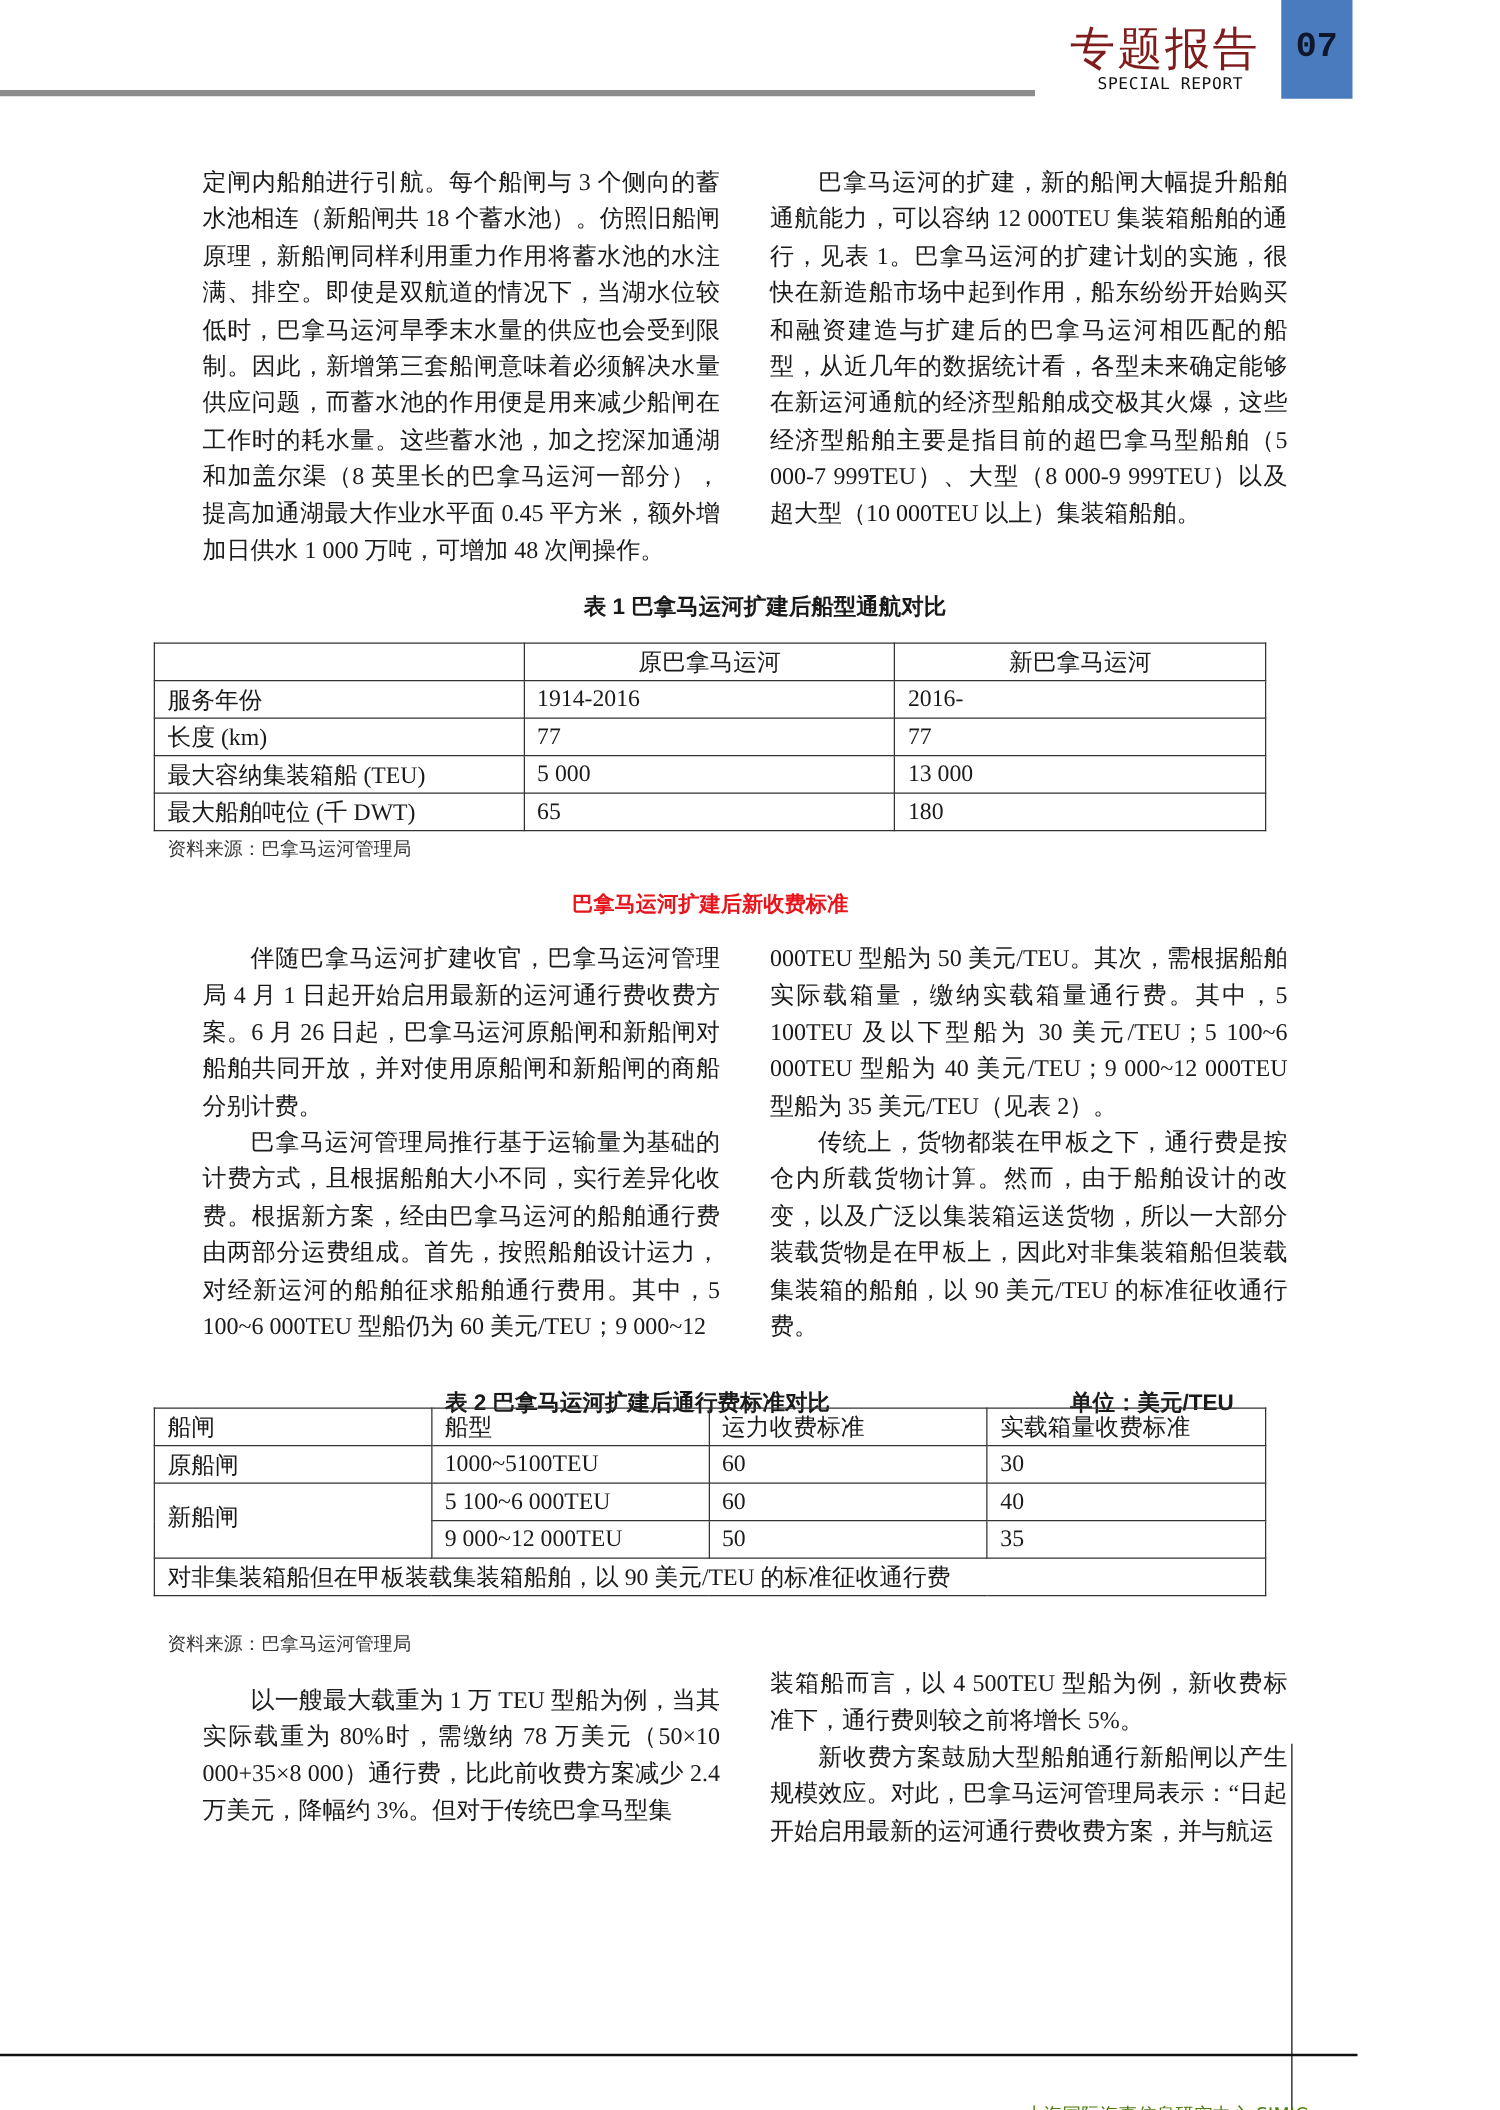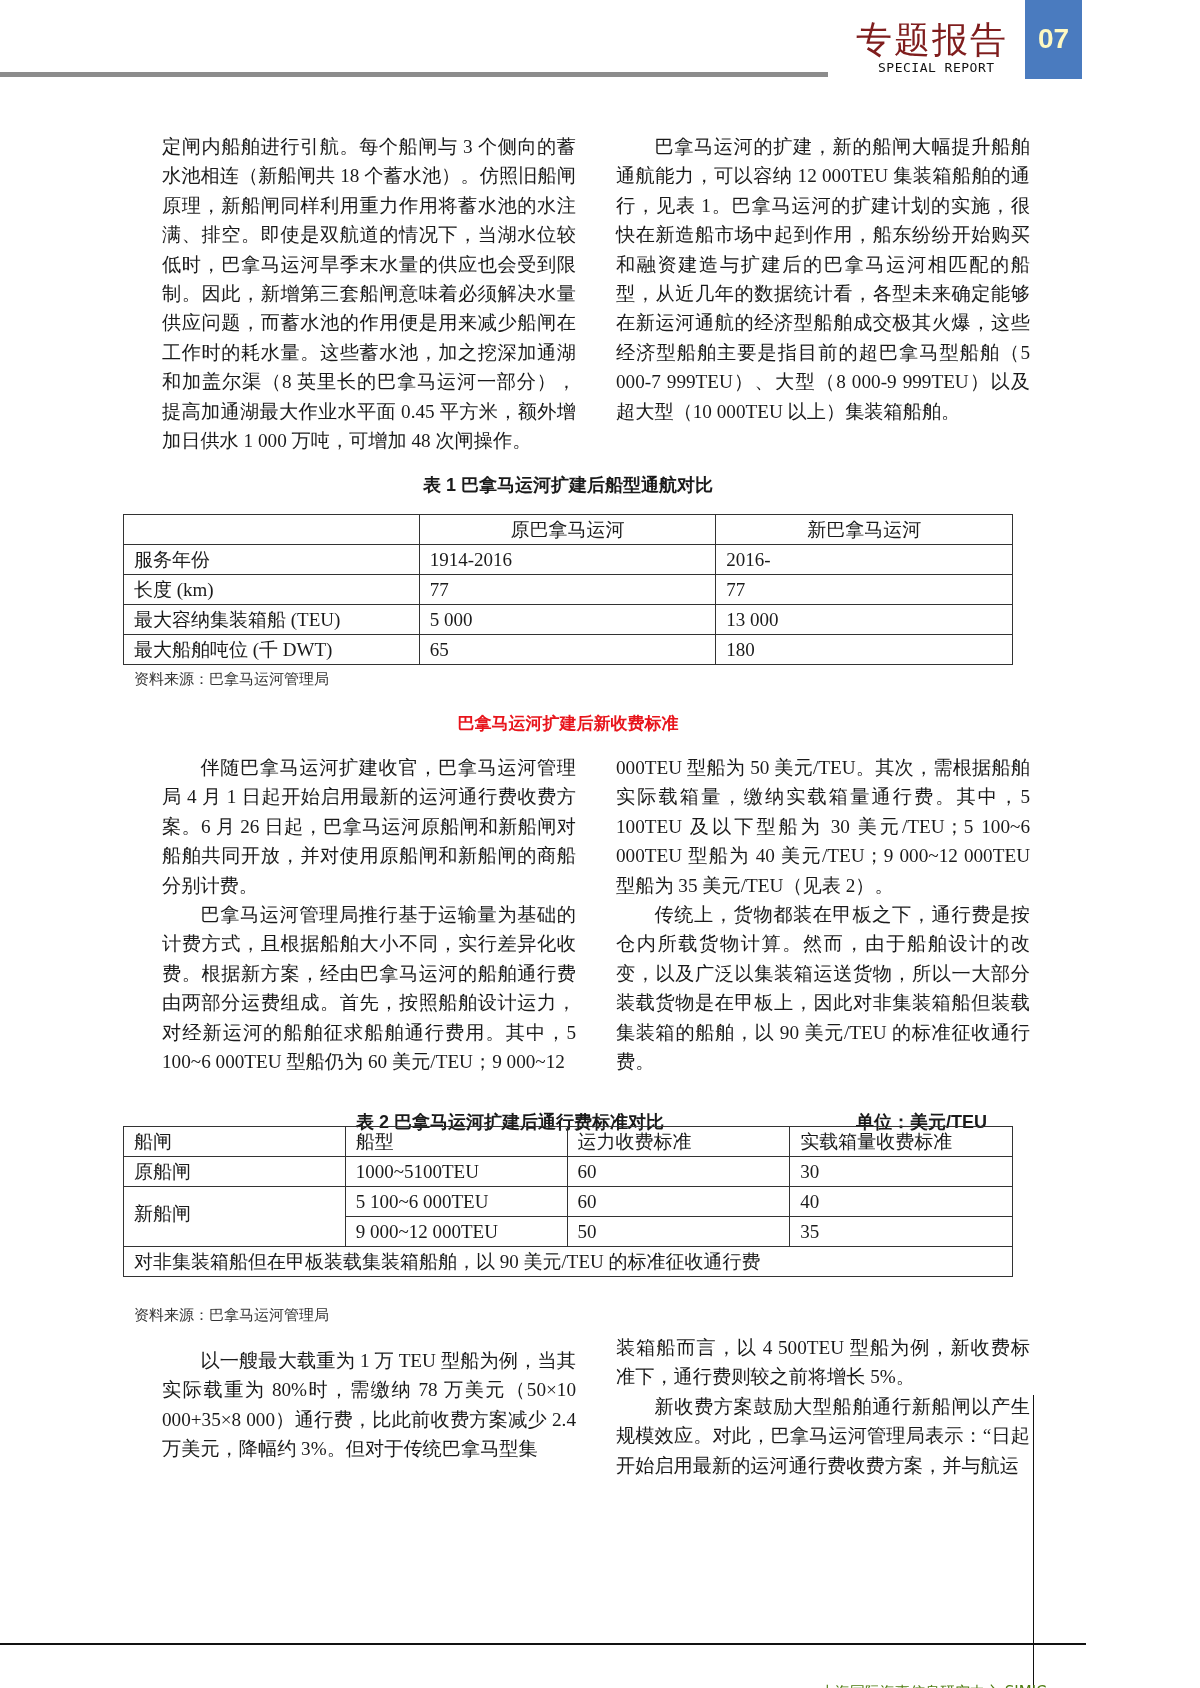--- a/index.html
+++ b/index.html
@@ -3,22 +3,22 @@
 <meta charset="utf-8">
 <style>
   html,body{margin:0;padding:0;background:#fff;}
   body{width:1200px;height:1688px;position:relative;overflow:hidden;
        font-family:"Liberation Serif","DejaVu Serif",serif;color:#1a1a1a;}
   .abs{position:absolute;}
   
   .hdr-bar{left:0;top:72px;width:828px;height:5px;background:#8c8c8c;}
   .hdr-title{left:856px;top:18px;font-family:"DejaVu Sans",sans-serif;font-size:36px;color:#7f1d1d;letter-spacing:2px;line-height:44px;}
   .hdr-sub{left:878px;top:60px;font-family:"DejaVu Sans Mono",monospace;font-size:13px;color:#111;letter-spacing:0.5px;}
-  .page-box{left:1025px;top:0;width:57px;height:79px;background:#4a7bbf;color:#fef9c3;
-            font-family:Liberation Sans, sans-serif;font-weight:bold;font-size:28px;text-align:center;line-height:78px;}
+  .page-box{left:1025px;top:0;width:57px;height:79px;background:#4a7bbf;color:#0f172a;
+            font-family:Liberation Mono, monospace;font-weight:bold;font-size:28px;text-align:center;line-height:78px;}
   
   .col{position:absolute;font-size:19.2px;line-height:29.4px;text-align:justify;margin-left:28px;}
   .col p{margin:0;}
   .col p.ind{text-indent:2em;}
   .colL{left:134px;width:414px;}
   .colR{left:588px;width:414px;}
   .caption{position:absolute;font-size:18px;font-weight:bold;font-family:"Liberation Sans","DejaVu Sans",sans-serif;}
   .source{position:absolute;font-size:15px;color:#333;}
   .section-title{position:absolute;left:0;width:1136px;text-align:center;top:712px;
                  font-family:"DejaVu Sans",sans-serif;font-weight:bold;font-size:17px;}
@@ -38,21 +38,21 @@
 <div class="abs hdr-sub">SPECIAL REPORT</div>
 <div class="abs page-box">07</div>
 
 <div class="col colL" style="top:132px;">
   <p>定闸内船舶进行引航。每个船闸与 3 个侧向的蓄水池相连（新船闸共 18 个蓄水池）。仿照旧船闸原理，新船闸同样利用重力作用将蓄水池的水注满、排空。即使是双航道的情况下，当湖水位较低时，巴拿马运河旱季末水量的供应也会受到限制。因此，新增第三套船闸意味着必须解决水量供应问题，而蓄水池的作用便是用来减少船闸在工作时的耗水量。这些蓄水池，加之挖深加通湖和加盖尔渠（8 英里长的巴拿马运河一部分），提高加通湖最大作业水平面 0.45 平方米，额外增加日供水 1 000 万吨，可增加 48 次闸操作。</p>
 </div>
 <div class="col colR" style="top:132px;">
   <p class="ind">巴拿马运河的扩建，新的船闸大幅提升船舶通航能力，可以容纳 12 000TEU 集装箱船舶的通行，见表 1。巴拿马运河的扩建计划的实施，很快在新造船市场中起到作用，船东纷纷开始购买和融资建造与扩建后的巴拿马运河相匹配的船型，从近几年的数据统计看，各型未来确定能够在新运河通航的经济型船舶成交极其火爆，这些经济型船舶主要是指目前的超巴拿马型船舶（5 000-7 999TEU）、大型（8 000-9 999TEU）以及超大型（10 000TEU 以上）集装箱船舶。</p>
 </div>
 
-<div class="caption" style="left:0;width:1136px;text-align:center;top:473px;">表 1  巴拿马运河扩建后船型通航对比</div>
+<div class="caption" style="left:0;width:1136px;text-align:center;top:473px;padding-left:44px;">表 1  巴拿马运河扩建后船型通航对比</div>
 <table class="t" style="left:123px;top:514px;width:890px;">
   <colgroup>
       <col style="width:296px">
       <col style="width:297px">
       <col style="width:297px">
     </colgroup>
   <tbody>
       <tr>
     <td></td>
     <td class="c">原巴拿马运河</td>

